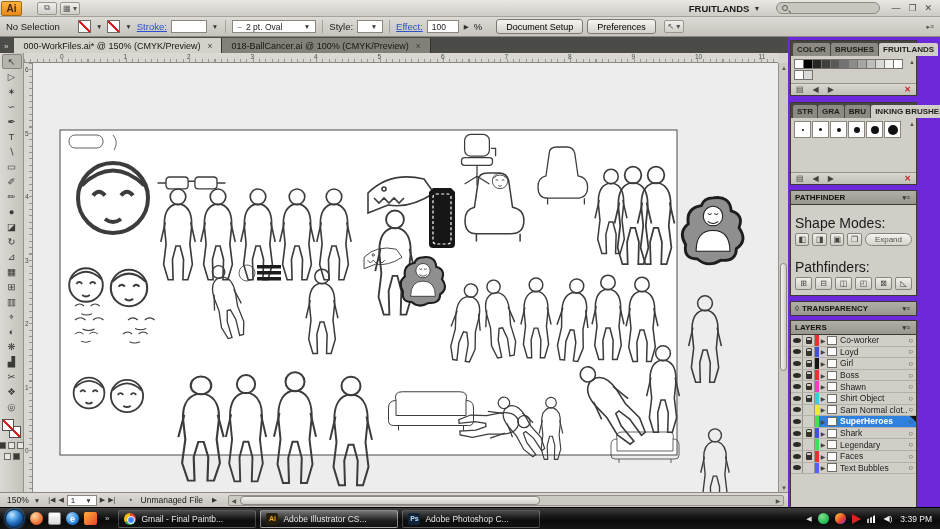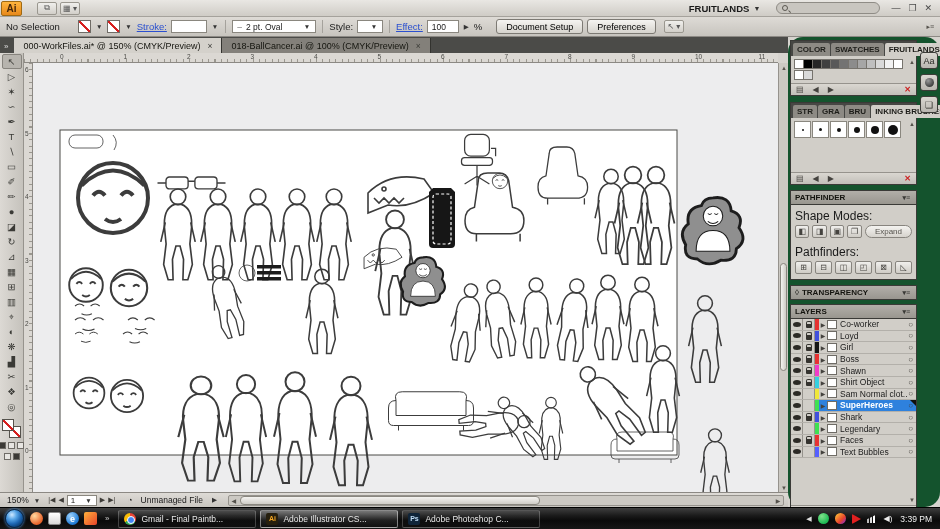--- a/index.html
+++ b/index.html
@@ -83,42 +83,42 @@
   .pasteboard{position:absolute;left:33px;top:63px;width:745px;height:429px;background:#ededee;overflow:hidden;}
   .v-scroll{position:absolute;left:778px;top:63px;width:10px;height:429px;background:#ccc9c3;border-left:1px solid #96938d;
     font-size:6px;color:#55524c;text-align:center;}
   .v-thumb{position:absolute;left:1px;top:200px;width:7px;height:108px;border:1px solid #8a877f;border-radius:4px;
     background:linear-gradient(90deg,#f4f3f0,#cfccc6);}
   .v-arrow{position:absolute;left:0;width:10px;height:9px;display:flex;align-items:center;justify-content:center;}
   .v-arrow.up{top:0;} .v-arrow.down{bottom:0;}
 
   
   .dock{position:absolute;left:788px;top:37px;width:152px;height:470px;background:#57555100;display:flex;}
-  .dock{background:#14532d;border-radius:15px;}
+  .dock{background:#6d28d9;}
   .dock-panels{width:130px;padding:3px 1px 0 2px;font-size:8.5px;}
   .ptabs{display:flex;align-items:flex-end;background:#474744;padding:2px 2px 0 2px;gap:1px;border:1px solid #3a3a37;border-bottom:none;}
   .ptab{padding:2px 4px;font-size:8px;font-weight:bold;background:#8d8a84;border-radius:2px 2px 0 0;color:#1d1d19;white-space:nowrap;}
   .ptab.active{background:#d1cec8;}
   .pmenu{margin-left:auto;color:#d8d6d2;font-size:7px;padding:0 2px;}
   .pbody{background:#d1cec8;border:1px solid #3a3a37;border-top:none;position:relative;}
   .swatch-row{display:flex;padding:3px 10px 1px 3px;gap:0;}
   .swatch{width:10px;height:10px;border:1px solid #76736d;margin-right:-1px;}
   .swatch-row2{display:flex;padding:0 3px 3px;}
   .panel-scroll{position:absolute;right:1px;top:3px;font-size:6px;color:#55524c;}
   .panel-bottombar{display:flex;align-items:center;gap:9px;height:12px;border-top:1px solid #96938d;
     background:linear-gradient(#dad7d1,#c2bfb9);padding:0 5px;font-size:8px;color:#44423e;}
   .red-x{color:#c22;margin-left:auto;font-weight:bold;}
   .brush-row{display:flex;padding:3px;gap:1px;}
   .brush-cell{width:17px;height:17px;background:#fff;border:1px solid #8a877f;display:flex;align-items:center;justify-content:center;}
   .brush-dot{background:#111;border-radius:50%;}
   .brush-space{height:31px;}
   .phead{display:flex;align-items:center;background:linear-gradient(#b2afa9,#99968f);border:1px solid #3a3a37;
     padding:2px 4px;font-size:8px;font-weight:bold;margin-top:5px;color:#14140f;}
   .phead .diamond{font-size:8px;margin-right:3px;font-weight:normal;}
-  .pf-label{padding:4px 4px 1px;font-size:12px;}
+  .pf-label{padding:10px 4px 1px;font-size:14px;}
   .pf-row{display:flex;gap:3px;padding:1px 4px 3px;align-items:center;}
   .pf-btn{width:17px;height:13px;border:1px solid #87847e;border-radius:2px;font-size:8px;color:#45433f;
     background:linear-gradient(#f0efec,#cfccc6);display:flex;align-items:center;justify-content:center;}
   .expand-btn{margin-left:auto;height:13px;padding:0 9px;border:1px solid #87847e;border-radius:7px;font-size:8px;
     background:linear-gradient(#f4f3f0,#d6d3cd);display:flex;align-items:center;color:#55524c;}
 
   
   .layers-rows{height:139px;overflow:hidden;position:relative;}
   .layer-row{display:flex;align-items:center;height:11.6px;border-bottom:1px solid #b3b0aa;background:#d1cec8;position:relative;}
   .layer-row .cell{width:12px;height:100%;border-right:1px solid #96938d;display:flex;align-items:center;justify-content:center;flex:none;background:#d1cec8;}
@@ -491,21 +491,21 @@
     <span class="v-thumb"></span>
     <span class="v-arrow down">▼</span>
   </div>
 
   <div class="dock">
     <div class="dock-panels">
 
       <div class="ptabs">
 
       <span class="ptab">COLOR</span>
-          <span class="ptab">SWATCHES</span>
+          <span class="ptab">BRUSHES</span>
           <span class="ptab active">FRUITLANDS</span>
         </div>
       <div class="pbody">
         <div class="swatch-row">
 
         <span class="swatch" style="background-color: rgb(255, 255, 255);"></span>
             <span class="swatch" style="background-color: rgb(0, 0, 0);"></span>
             <span class="swatch" style="background-color: rgb(38, 38, 38);"></span>
             <span class="swatch" style="background-color: rgb(64, 64, 64);"></span>
             <span class="swatch" style="background-color: rgb(89, 89, 89);"></span>
@@ -792,28 +792,20 @@
           <span class="lb-icons">
             <span>◒</span>
             <span>⬎</span>
             <span>▯</span>
             <span>⌦</span>
           </span>
         </div>
       </div>
     </div>
 
-    <div class="dock-strip">
-      <span class="strip-collapse">◂◂</span>
-      <span class="strip-btn">Aa</span>
-      <span class="strip-btn">
-          <i class="sphere"></i>
-        </span>
-      <span class="strip-btn">❏</span>
-    </div>
   </div>
 
   <div class="statusbar">
     <span class="zoom-box">
       <span>150%</span>
       <span class="dd">▼</span>
     </span>
     <span class="nav">
       <span>|◀</span>
       <span>◀</span>

